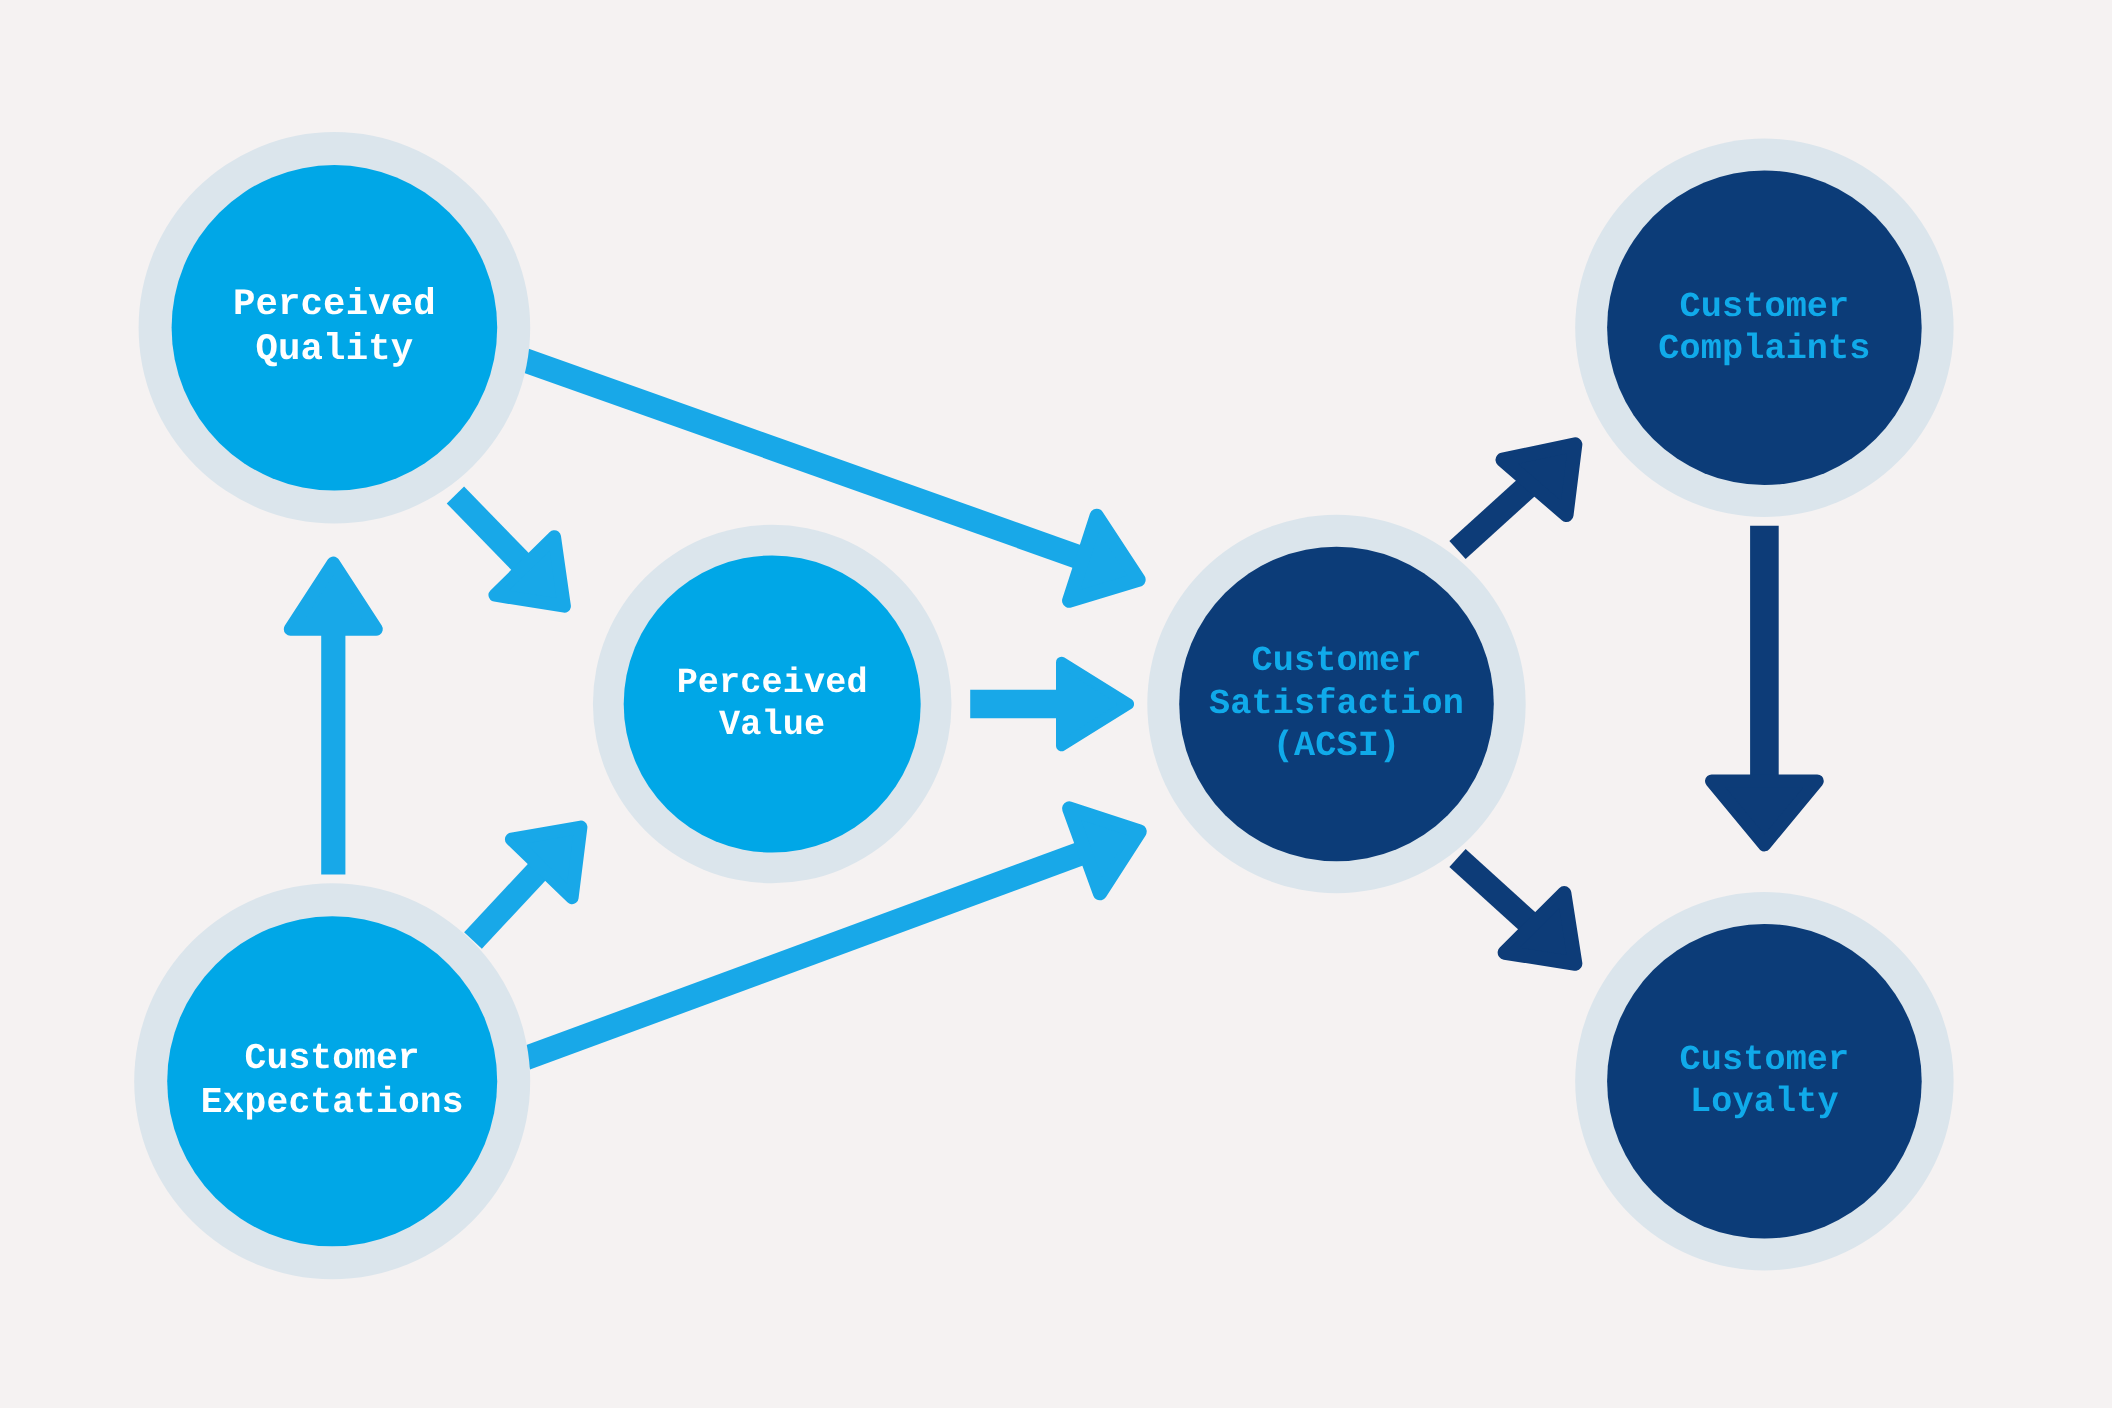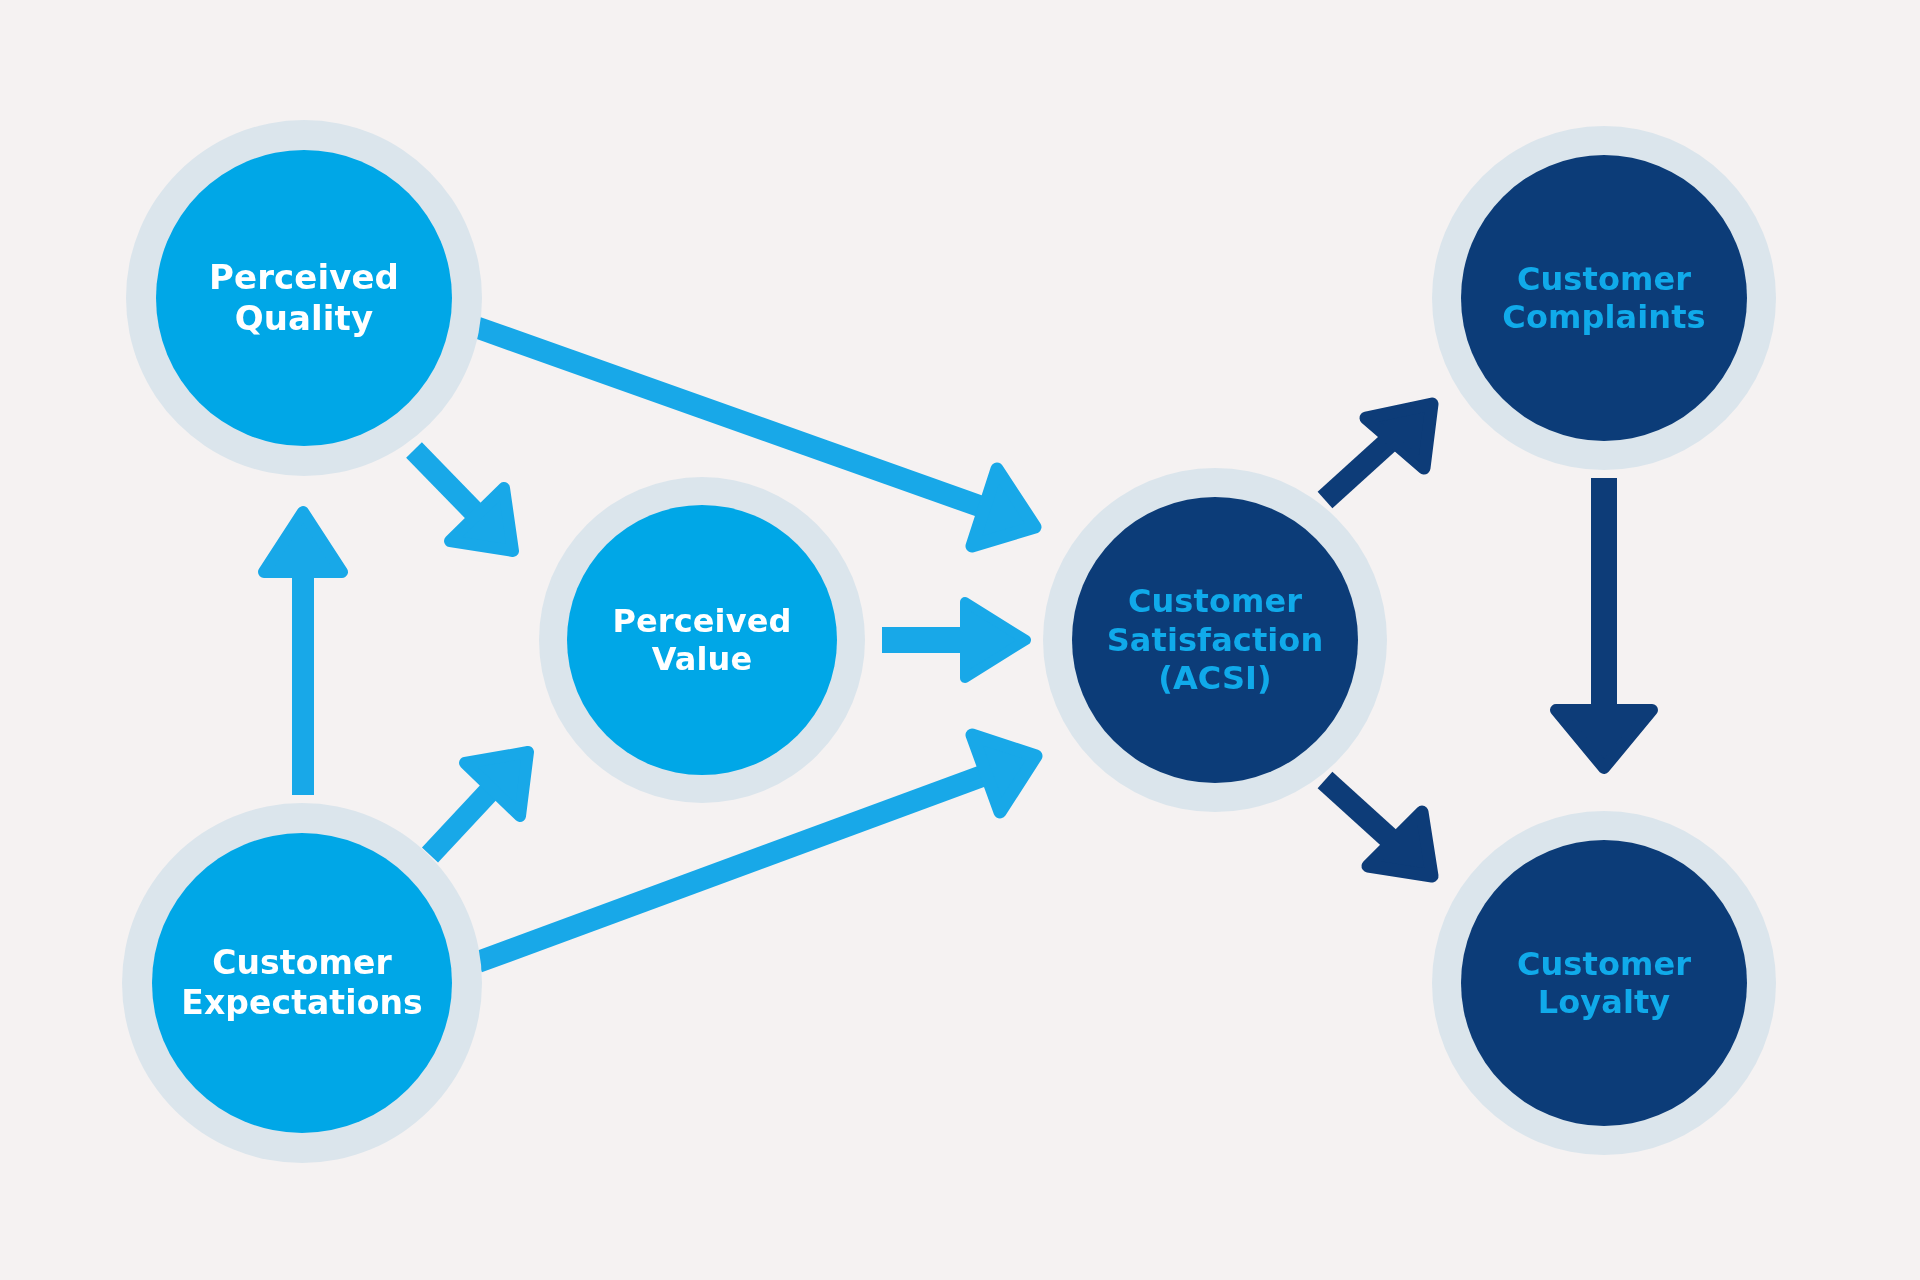--- a/index.html
+++ b/index.html
@@ -11,20 +11,21 @@
     width: 1920px;
     height: 1280px;
     overflow: hidden;
     font-family: "DejaVu Sans", "Liberation Sans", sans-serif;
   }
   #canvas {
     position: relative;
     width: 1596px;
     height: 1280px;
     background: #f5f2f2;
+    font-family: Liberation Mono, monospace;
   }
   #edges {
     position: absolute;
     left: 0;
     top: 0;
     width: 1920px;
     height: 1280px;
   }
   .node {
     position: absolute;

